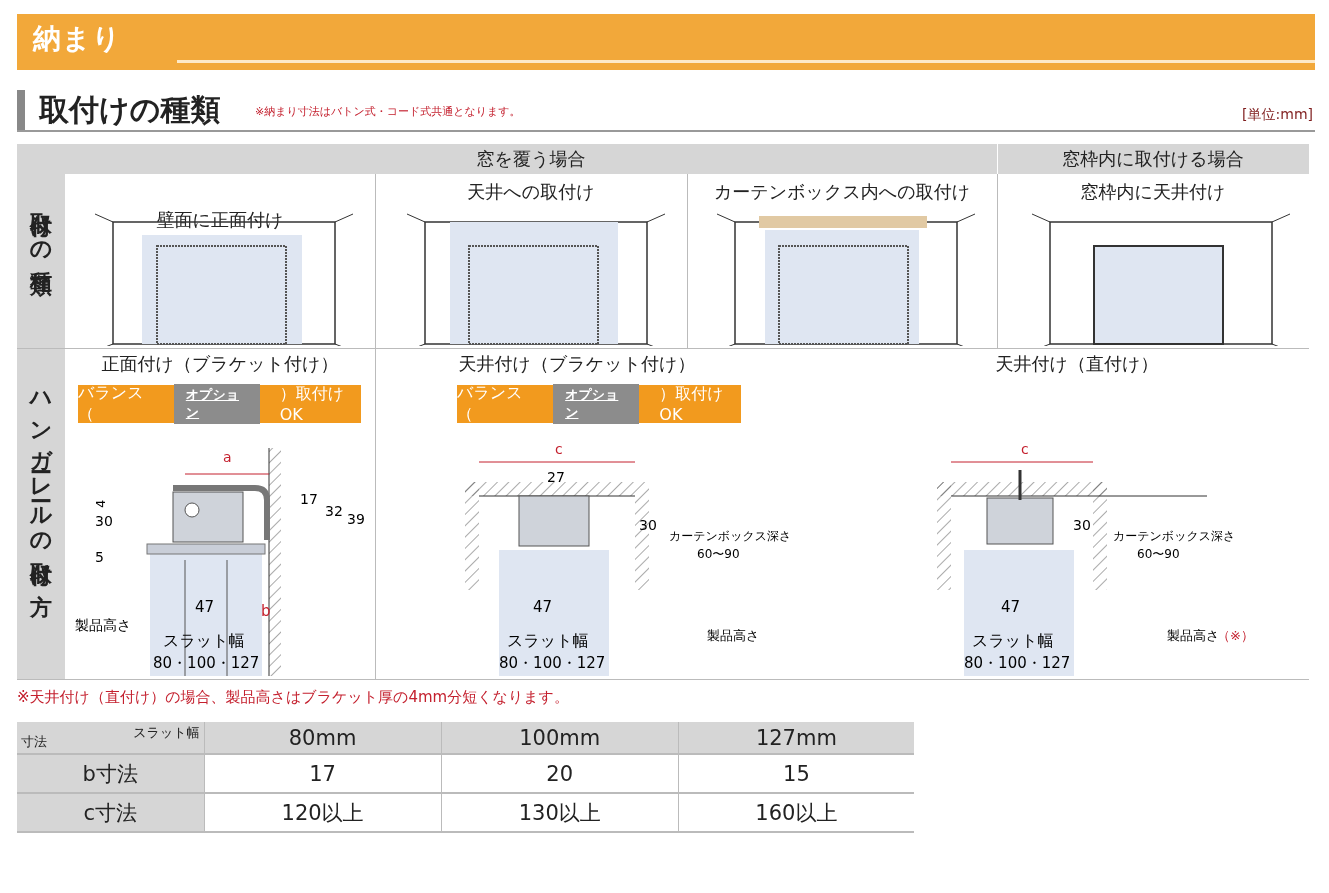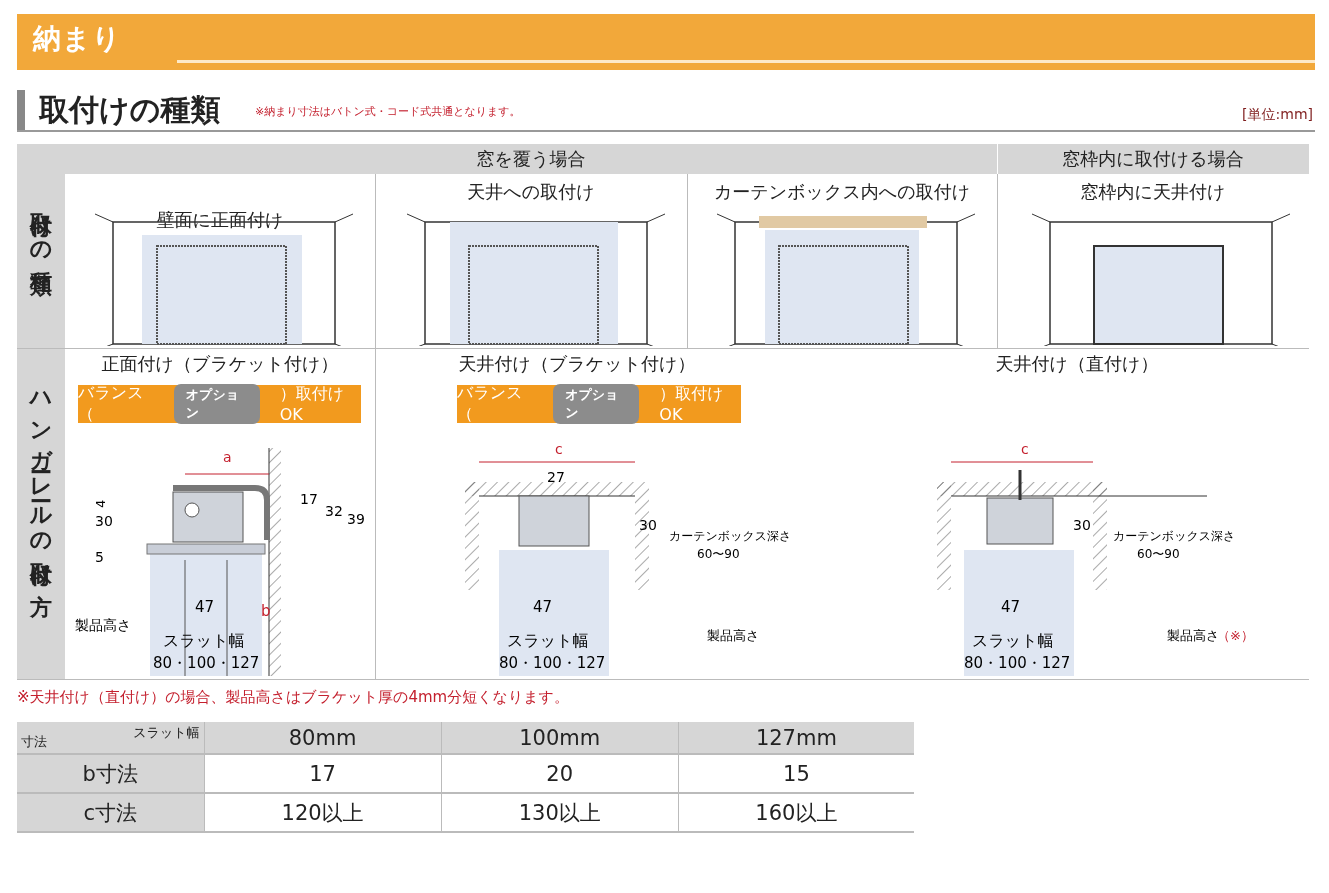--- a/index.html
+++ b/index.html
@@ -13,21 +13,21 @@
   .sub .note { position: absolute; left: 238px; top: 16px; font-size: 11px; color: #c4202e; }
   .sub .unit { position: absolute; right: 2px; top: 18px; font-size: 14px; color: #7f1d1d; }
   .grid { position: absolute; left: 17px; top: 144px; width: 1292px; height: 536px; }
   .cell { position: absolute; }
   .grey { background: #d6d6d6; }
   .lbl { font-size: 18px; color: #222; text-align: center; white-space: nowrap; }
   .vlabel { writing-mode: vertical-rl; text-orientation: upright; font-weight: bold; font-size: 22px; color: #222; letter-spacing: 2px; position: absolute; left: 50%; transform: translateX(-50%); }
   .vl { position: absolute; background: #bbb; width: 1px; }
   .hl { position: absolute; background: #bbb; height: 1px; }
   .badge { position: absolute; height: 38px; background: #f29a1e; color: #fff; font-size: 16px; display: flex; align-items: center; justify-content: center; gap: 20px; }
-  .badge .opt { background: #8c8c8c; color: #fff; font-weight: bold; font-size: 13px; padding: 2px 12px; border-radius: 7px; }
+  .badge .opt { background: #8c8c8c; color: #fff; font-weight: bold; font-size: 13px; padding: 2px 12px; border-radius: 0; text-decoration: underline; }
   .foot { position: absolute; left: 17px; top: 688px; font-size: 15px; color: #c4202e; }
   table.dim { position: absolute; left: 17px; top: 722px; width: 897px; border-collapse: collapse; }
   table.dim td { border-bottom: 2px solid #bbb; height: 39px; text-align: center; font-size: 21px; color: #222; }
   table.dim td + td { border-left: 1px solid #bbb; }
   table.dim tr:first-child td { background: #d6d6d6; height: 32px; }
   table.dim td.rh { background: #d6d6d6; width: 187px; }
   .corner { position: relative; }
   .corner .tr { position: absolute; right: 4px; top: 2px; font-size: 13px; }
   .corner .bl { position: absolute; left: 4px; bottom: 2px; font-size: 13px; }
   svg text { font-family: "DejaVu Sans", "Liberation Sans", sans-serif; }

